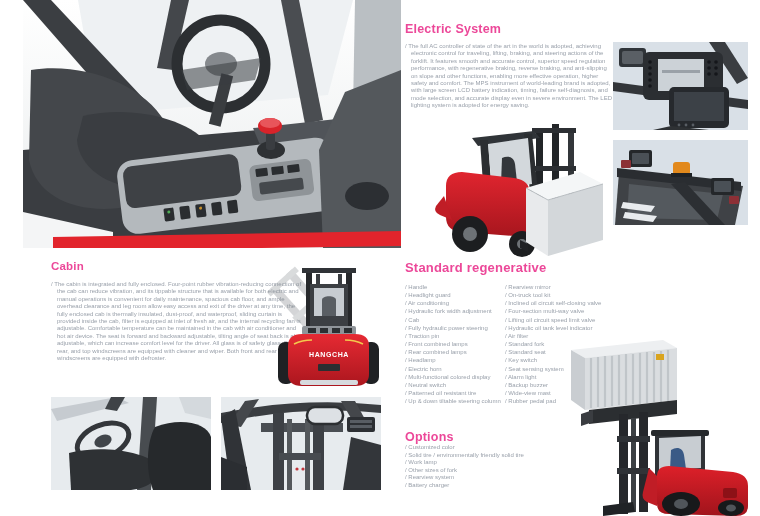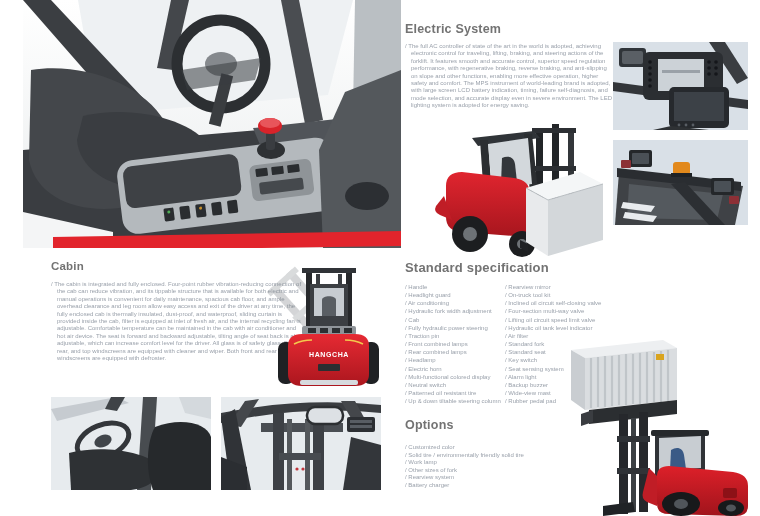--- a/index.html
+++ b/index.html
@@ -1,21 +1,21 @@
 <!DOCTYPE html>
 <html><head>
 <meta charset="utf-8">
 <style>
   html,body{margin:0;padding:0;}
   body{
     width:760px;height:516px;position:relative;overflow:hidden;
     background:#ffffff;font-family:"Liberation Sans",sans-serif;
   }
   .abs{position:absolute;}
-  .heading{color:#737373;font-weight:bold;letter-spacing:.2px;margin:0;}
+  .heading{color:#ec4899;font-weight:bold;letter-spacing:.2px;margin:0;}
   .par{
     color:#9aa1ab;font-size:6px;line-height:7.4px;
     padding-left:6px;text-indent:-6px;margin:0;
   }
   .par::before{content:"/ ";}
   .spec-list{list-style:none;margin:0;padding:0;color:#9aa1ab;font-size:6px;}
   .spec-list li{line-height:8.15px;white-space:nowrap;}
   .spec-list li::before{content:"/ ";}
   .options-list li{line-height:7.5px;}
   figure{margin:0;}
@@ -272,21 +272,21 @@
         <polygon points="98,66 152,50 175,62 120,78" fill="#f4f6f7"></polygon>
         <polygon points="98,66 120,78 120,134 98,120" fill="#e8eaec"></polygon>
         <polygon points="120,78 175,62 175,118 120,134" fill="#d3d7da"></polygon>
         <line x1="98" y1="66" x2="120" y2="78" stroke="#b9bec2" stroke-width="1"></line>
         <line x1="120" y1="78" x2="175" y2="62" stroke="#b9bec2" stroke-width="1"></line>
       </g>
       <polygon points="92,118 100,122 100,130 92,126" fill="#1f2124"></polygon>
     </svg>
   </figure>
 
-  <h2 class="heading abs" style="left:25px;top:260px;font-size:13px;">Standard specification</h2>
+  <h2 class="heading abs" style="left:25px;top:260px;font-size:13px;">Standard regenerative</h2>
 
   <ul class="spec-list abs" style="left:25px;top:283px;width:100px;">
     <li>Handle</li>
     <li>Headlight guard</li>
     <li>Air conditioning</li>
     <li>Hydraulic fork width adjustment</li>
     <li>Cab</li>
     <li>Fully hydraulic power steering</li>
     <li>Traction pin</li>
     <li>Front combined lamps</li>
@@ -310,21 +310,21 @@
     <li>Standard fork</li>
     <li>Standard seat</li>
     <li>Key switch</li>
     <li>Seat sensing system</li>
     <li>Alarm light</li>
     <li>Backup buzzer</li>
     <li>Wide-view mast</li>
     <li>Rubber pedal pad</li>
   </ul>
 
-  <h2 class="heading abs" style="left:25px;top:418px;font-size:12.5px;">Options</h2>
+  <h2 class="heading abs" style="left:25px;top:430px;font-size:12.5px;">Options</h2>
 
   <ul class="spec-list options-list abs" style="left:25px;top:444px;width:200px;">
     <li>Customized color</li>
     <li>Solid tire / environmentally friendly solid tire</li>
     <li>Work lamp</li>
     <li>Other sizes of fork</li>
     <li>Rearview system</li>
     <li>Battery charger</li>
   </ul>
 

